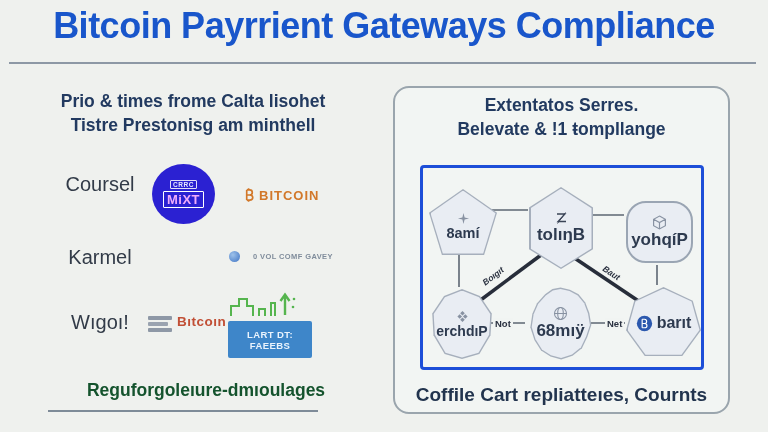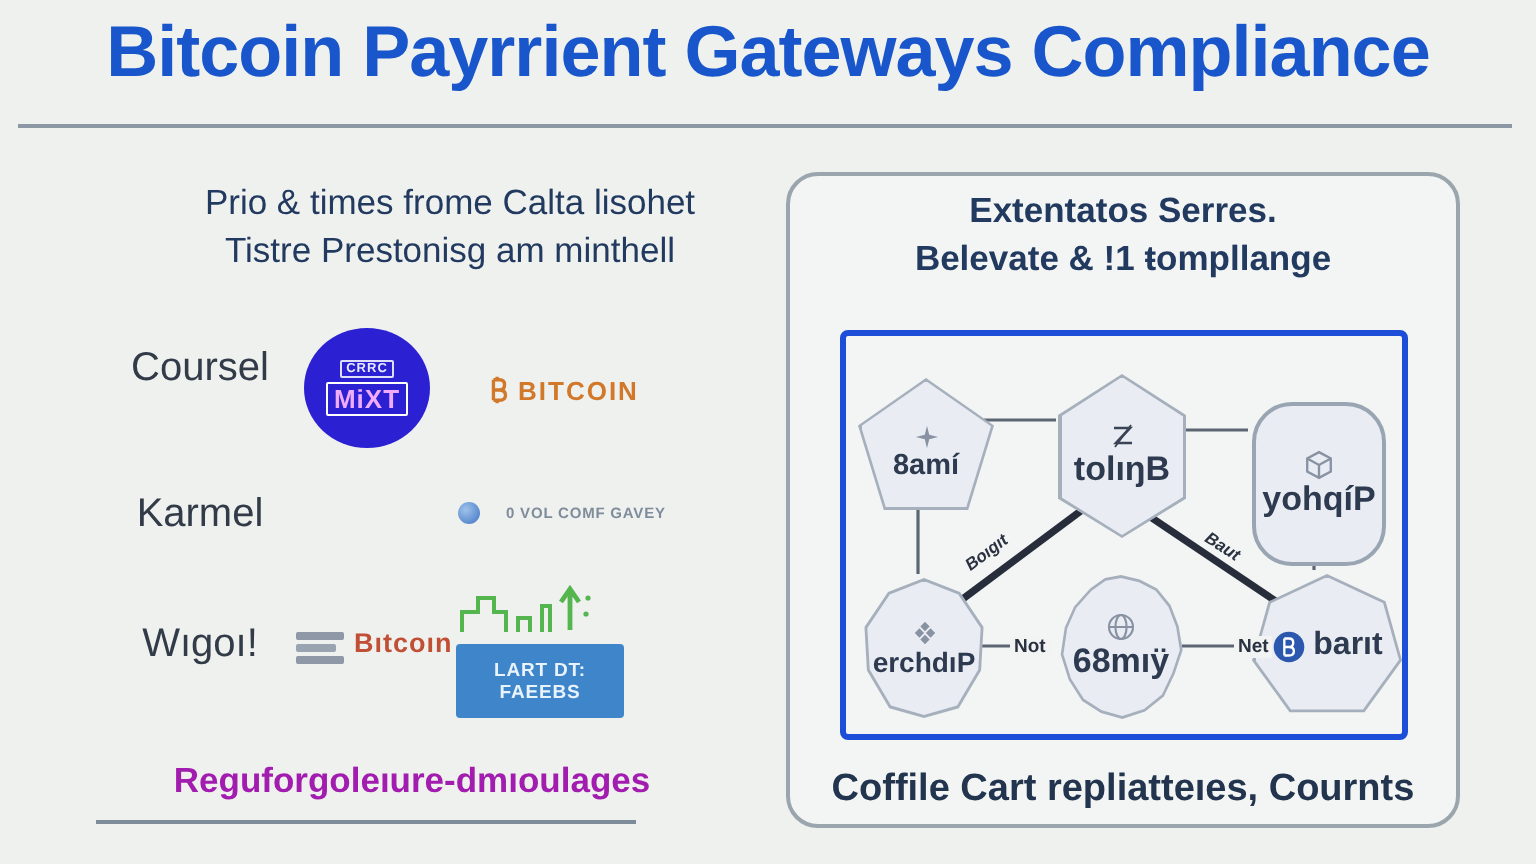--- a/index.html
+++ b/index.html
@@ -8,21 +8,21 @@
   .slide { position:relative; width:768px; height:432px; background:#eff1ee; }
 
   
   .title { position:absolute; top:5px; left:0; width:768px; text-align:center;
            font-size:36px; font-weight:700; letter-spacing:-0.5px; color:#1956cb; }
   .title-rule { position:absolute; top:62px; left:9px; width:747px; height:2px; background:#8d98a5; }
 
   
   .left-col { position:absolute; left:0; top:66px; width:386px; height:366px; }
   .col-heading { position:absolute; top:24px; left:0; width:100%; text-align:center;
-                 font-size:17.5px; font-weight:400; color:#223a60; line-height:23.5px;margin-left:32px; }
+                 font-size:17.5px; font-weight:700; color:#223a60; line-height:23.5px; }
   .row-label { position:absolute; left:30px; width:140px; text-align:center;
                font-size:20px; color:#323b48; }
 
   .mixt-circle { position:absolute; left:152px; top:98px; width:63px; height:60px; border-radius:50%;
                  background:#2b21d2; display:flex; flex-direction:column; align-items:center; justify-content:center; }
   .mixt-top { font-size:6.5px; font-weight:700; color:#e8eaff; border:1px solid rgba(255,255,255,.85);
               padding:0 2px; border-radius:1px; letter-spacing:.5px; }
   .mixt-main { margin-top:2px; font-size:13px; font-weight:700; color:#f0abfc;
                border:1.5px solid #ffffff; padding:0 3px; border-radius:1px; letter-spacing:.5px; }
 
@@ -48,21 +48,21 @@
   .bars-logo i:nth-child(1){ width:24px; } .bars-logo i:nth-child(2){ width:20px; background:#9aa3b0; }
   .bars-logo i:nth-child(3){ width:24px; }
   .red-wordmark { position:absolute; left:177px; top:248px; font-size:13.5px; font-weight:700; color:#c14f35; letter-spacing:.5px; }
 
   .chart-logo { position:absolute; left:228px; top:224px; width:72px; }
   .chart-logo-box { width:84px; height:37px; background:#3e86c9; border-radius:2px;
                     display:flex; flex-direction:column; align-items:center; justify-content:center; }
   .chart-logo-box span { font-size:9.5px; font-weight:700; color:#e9f3fd; letter-spacing:.4px; line-height:11px; }
 
   .left-footer { position:absolute; top:314px; left:0; width:100%; text-align:center;
-                 font-size:17.5px; font-weight:600; color:#a21caf;padding-left:26px; }
+                 font-size:17.5px; font-weight:600; color:#14532d;padding-left:26px; }
   .left-footer-rule { position:absolute; top:344px; left:48px; width:270px; height:2px; background:#7e8b98; }
 
   
   .right-panel { position:absolute; left:393px; top:86px; width:337px; height:328px;
                  border:2px solid #9aa5ad; border-radius:16px; background:#f2f5f3; }
   .right-heading { position:absolute; top:6px; left:0; width:100%; text-align:center;
                    font-size:17.5px; font-weight:600; color:#223a60; line-height:23.5px; }
   .right-caption { position:absolute; top:296px; left:0; width:100%; text-align:center;
                    font-size:19px; font-weight:600; color:#22344e; }
 
@@ -79,21 +79,21 @@
   .nonagon   { clip-path:polygon(50% 0%,79% 10%,98% 35%,96% 66%,78% 93%,50% 100%,22% 93%,4% 66%,2% 35%,21% 10%); }
   .blob      { clip-path:polygon(50% 2%,64% 5%,77% 11%,87% 22%,93% 36%,96% 52%,90% 68%,82% 83%,68% 93%,51% 98%,35% 94%,21% 86%,11% 72%,5% 55%,8% 37%,15% 23%,27% 11%,38% 4%); }
   .heptagon  { clip-path:polygon(50% 0%,89% 19%,100% 60%,75% 96%,25% 96%,0% 60%,11% 19%); }
   .rounded-square { border:2px solid #9aa5b3; border-radius:20px; background:#e9edf3;
                     display:flex; flex-direction:column; align-items:center; justify-content:center; }
   .node-label { font-weight:600; color:#2d3a4f; }
   .node-row { display:flex; align-items:center; gap:4px; }
 
   .edge-label-diag { position:absolute; font-size:8.5px; font-weight:700; font-style:italic; color:#2a3140; }
   .edge-label-small { position:absolute; font-size:9.5px; font-weight:700; color:#2a3140;
-                      background:#f1f4f2; padding:0 2px;margin-left:12px; }
+                      background:#f1f4f2; padding:0 2px; }
 </style>
 </head>
 <body>
 
 <div class="slide">
 
   <div class="title">Bitcoin Payrrient Gateways Compliance</div>
   <div class="title-rule"></div>
 
   <div class="left-col">
@@ -177,21 +177,21 @@
         <div class="node-shell hexagon"></div>
         <div class="node-body hexagon">
           <svg width="14" height="14" viewBox="0 0 14 14">
             <path d="M3 3 L11 3 L4 10.5 L12 10.5" fill="none" stroke="#3a4456" stroke-width="1.3"></path>
             <path d="M3.5 12.5 L11.5 1.5" fill="none" stroke="#3a4456" stroke-width="0.9"></path>
           </svg>
           <span class="node-label" style="font-size:17px;">tolıŋB</span>
         </div>
       </div>
 
-      <div class="node rounded-square" style="left:203px; top:33px; width:67px; height:82px;">
+      <div class="node rounded-square" style="left:203px; top:33px; width:67px; height:62px;">
         <svg width="15" height="15" viewBox="0 0 14 14">
           <path d="M7 1 L12.5 4 V10 L7 13 L1.5 10 V4 Z M1.5 4 L7 7 L12.5 4 M7 7 V13" fill="none" stroke="#8892a2" stroke-width="1.1"></path>
         </svg>
         <span class="node-label" style="font-size:17px;">yohqíP</span>
       </div>
 
       <div class="node" style="left:8px; top:121px; width:62px; height:70px;">
         <div class="node-shell nonagon"></div>
         <div class="node-body nonagon">
           <svg width="13" height="13" viewBox="0 0 14 14">

